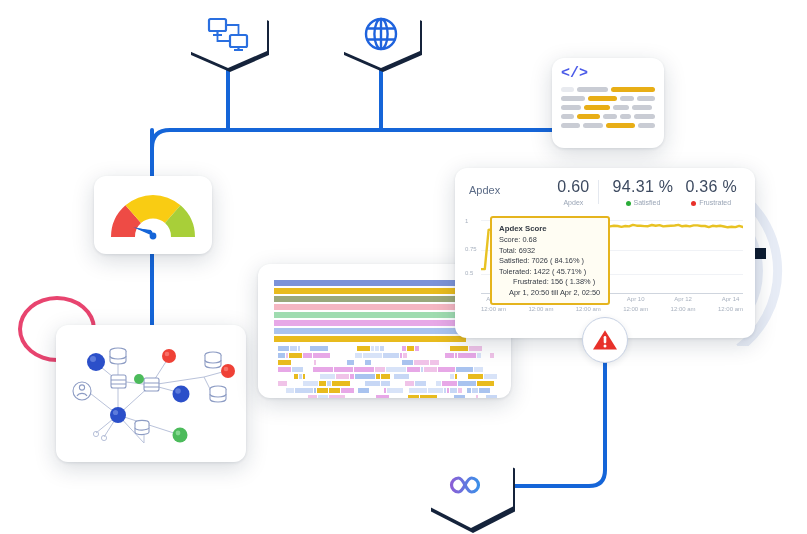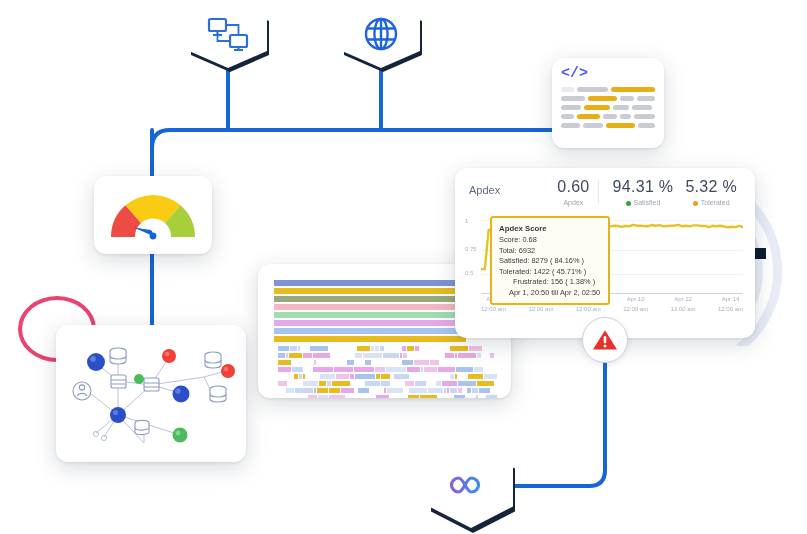--- a/index.html
+++ b/index.html
@@ -498,22 +498,22 @@
         <div class="big">0.60</div>
         <div class="sub">Apdex</div>
       </div>
       <div class="kpi-div"></div>
       <div id="apdex-kpis" style="display:flex;">
           <div class="apdex-kpi">
             <div class="big">94.31 %</div>
             <div class="sub"><span class="dot" style="background: rgb(42, 172, 56);"></span>Satisfied</div>
           </div>
           <div class="apdex-kpi">
-            <div class="big">5.32 %</div>
-            <div class="sub"><span class="dot" style="background: rgb(245, 155, 27);"></span>Tolerated</div>
+            <div class="big">0.36 %</div>
+            <div class="sub"><span class="dot" style="background: rgb(232, 48, 42);"></span>Frustrated</div>
           </div>
         </div>
     </div>
 
     <div class="chartwrap">
       <div class="gridline" style="top:8px;"></div>
       <div class="gridline" style="top:38px;"></div>
       <div class="gridline" style="top:62px;"></div>
       <div class="axisline"></div>
       <div id="yticks">
@@ -550,21 +550,21 @@
             <div>12:00 am</div>
           </div>
         </div>
     </div>
   </div>
 
   <div id="apdex-tooltip">
     <div class="tt-title">Apdex Score</div>
     <div>Score: 0.68</div>
     <div>Total: 6932</div>
-    <div>Satisfied: 8279 ( 84.16% )</div>
+    <div>Satisfied: 7026 ( 84.16% )</div>
     <div>Tolerated: 1422 ( 45.71% )</div>
     <div style="padding-left:14px;">Frustrated: 156 ( 1.38% )</div>
     <div style="padding-left:10px;">Apr 1, 20:50 till Apr 2, 02:50</div>
   </div>
 
   <div id="warn-badge">
     <svg width="26" height="24" viewBox="0 0 26 24">
       <path d="M13 2.2 L25 21.4 L1 21.4 Z" fill="#e8302a"></path>
       <rect x="11.7" y="8" width="2.6" height="7.4" rx="1.3" fill="#ffffff"></rect>
       <circle cx="13" cy="18" r="1.5" fill="#ffffff"></circle>

